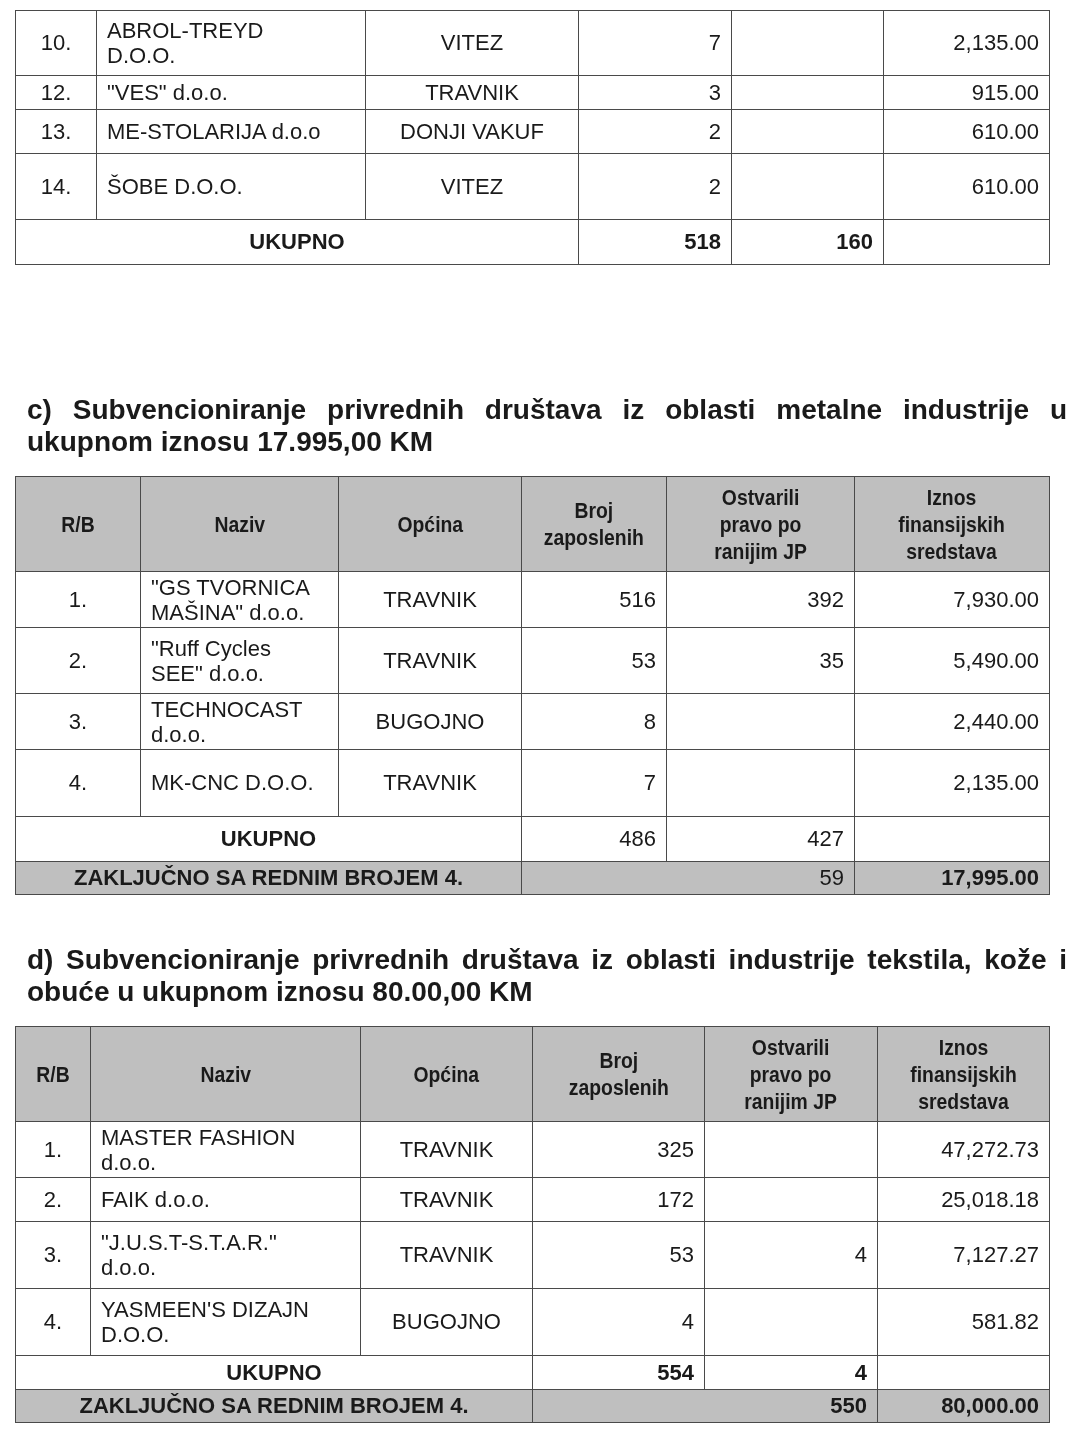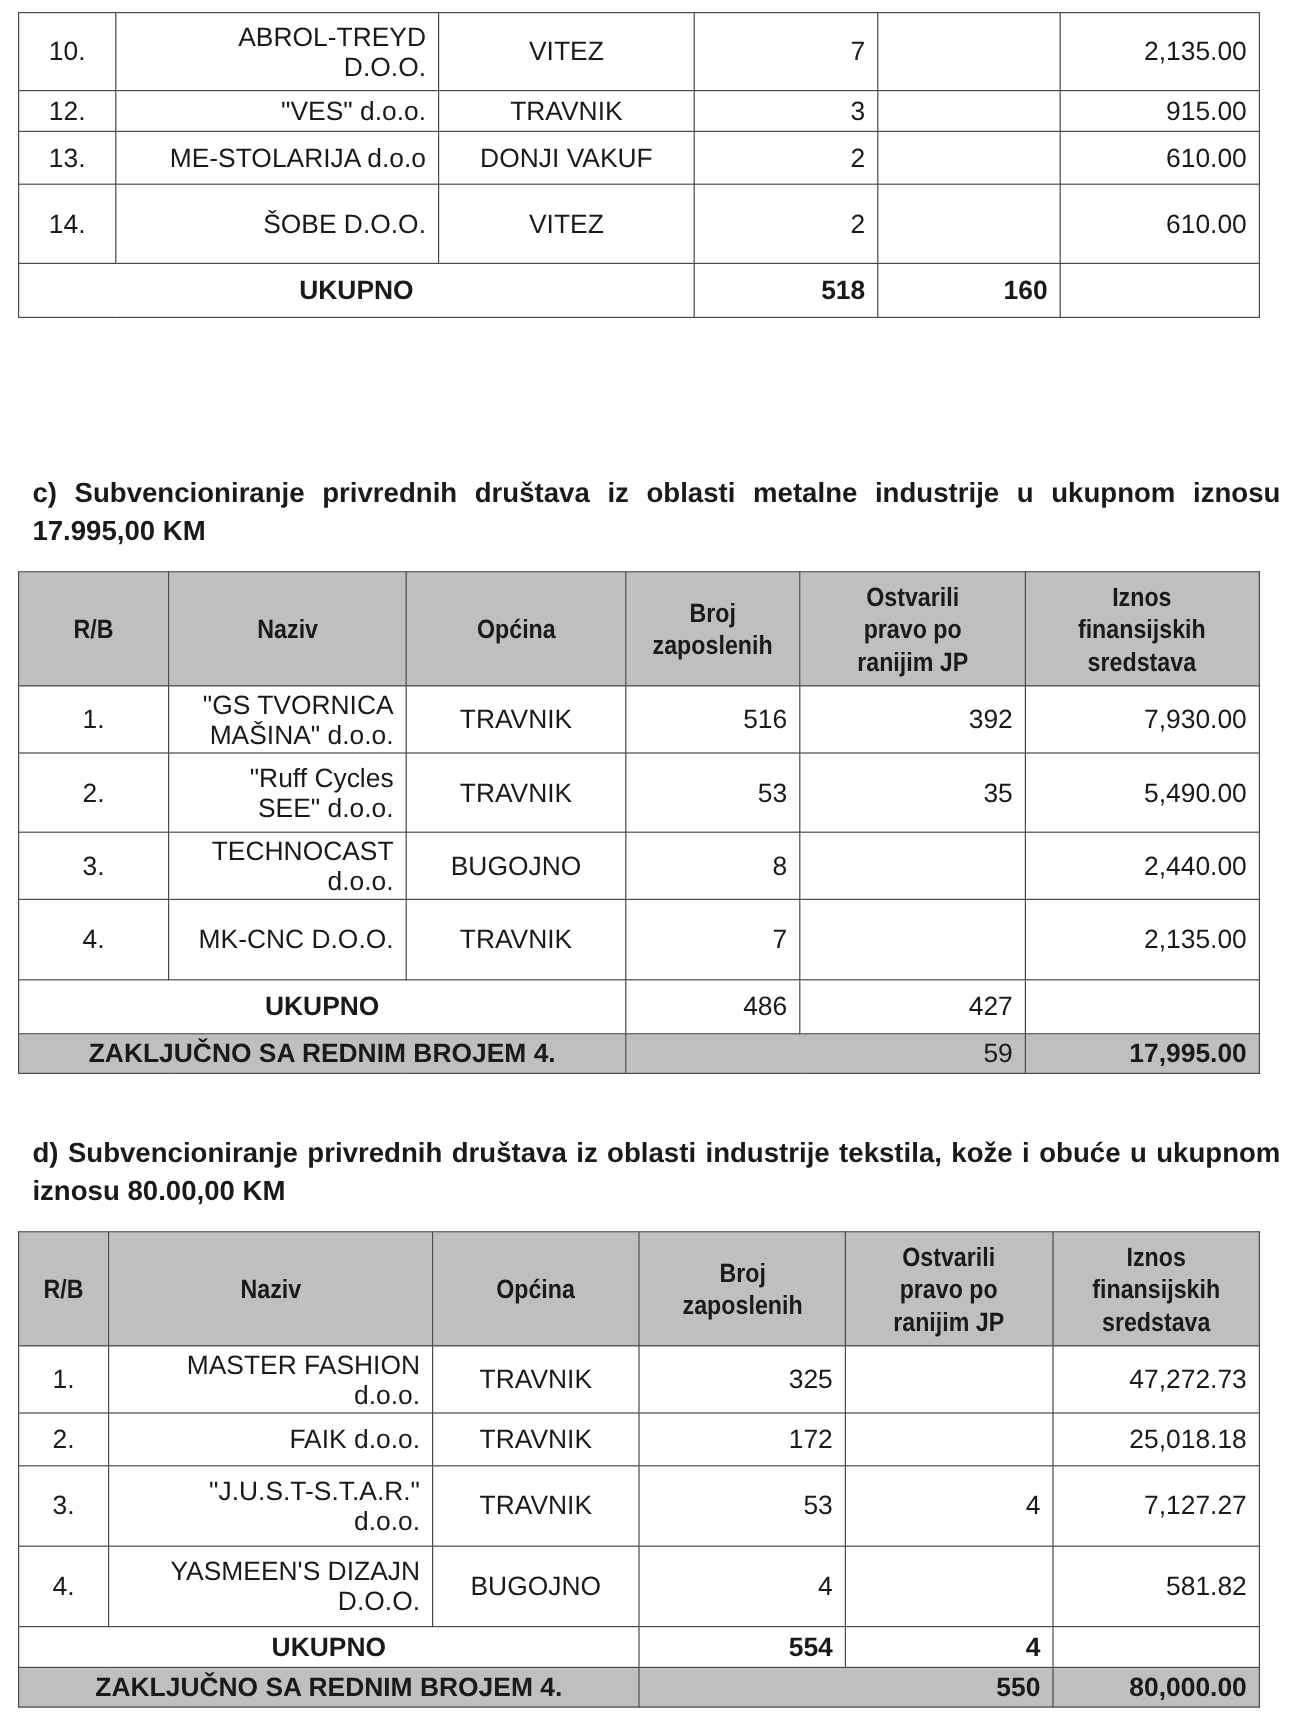--- a/index.html
+++ b/index.html
@@ -3,27 +3,27 @@
 <meta charset="utf-8">
 <style>
   html, body { margin: 0; padding: 0; background: #ffffff; }
   body { width: 1077px; height: 1436px; position: relative; overflow: hidden;
          font-family: "Liberation Sans", sans-serif; color: #1a1a1a; }
   table { position: absolute; border-collapse: collapse; table-layout: fixed; left: 15px; }
   td, th { border: 1.5px solid #4a4a4a; padding: 0 10px; font-size: 22px; line-height: 26px;
            box-sizing: border-box; vertical-align: middle; font-weight: normal; }
   .c { text-align: center; }
   .r { text-align: right; }
-  .l { text-align: right; }
+  .l { text-align: left; }
   .b { font-weight: bold; }
   .gray { background: #bfbfbf; }
   th { background: #bfbfbf; font-weight: bold; text-align: center; font-size: 22px; line-height: 27px;
        font-stretch: condensed; }
   .hdr-txt { display: inline-block; transform: scaleX(0.88); }
-  .section-title { position: absolute; left: 27px; width: 1040px; font-weight: bold; font-size: 23px;
+  .section-title { position: absolute; left: 27px; width: 1040px; font-weight: bold; font-size: 28px;
                    line-height: 32px; text-align: justify; }
   .section-title span { display: inline-block; transform-origin: left; }
   .t1 { top: 10px; width: 1034px; }
   .t2 { top: 476px; width: 1034px; }
   .t3 { top: 1026px; width: 1034px; }
 </style>
 </head>
 <body>
 
 <table class="t1">

